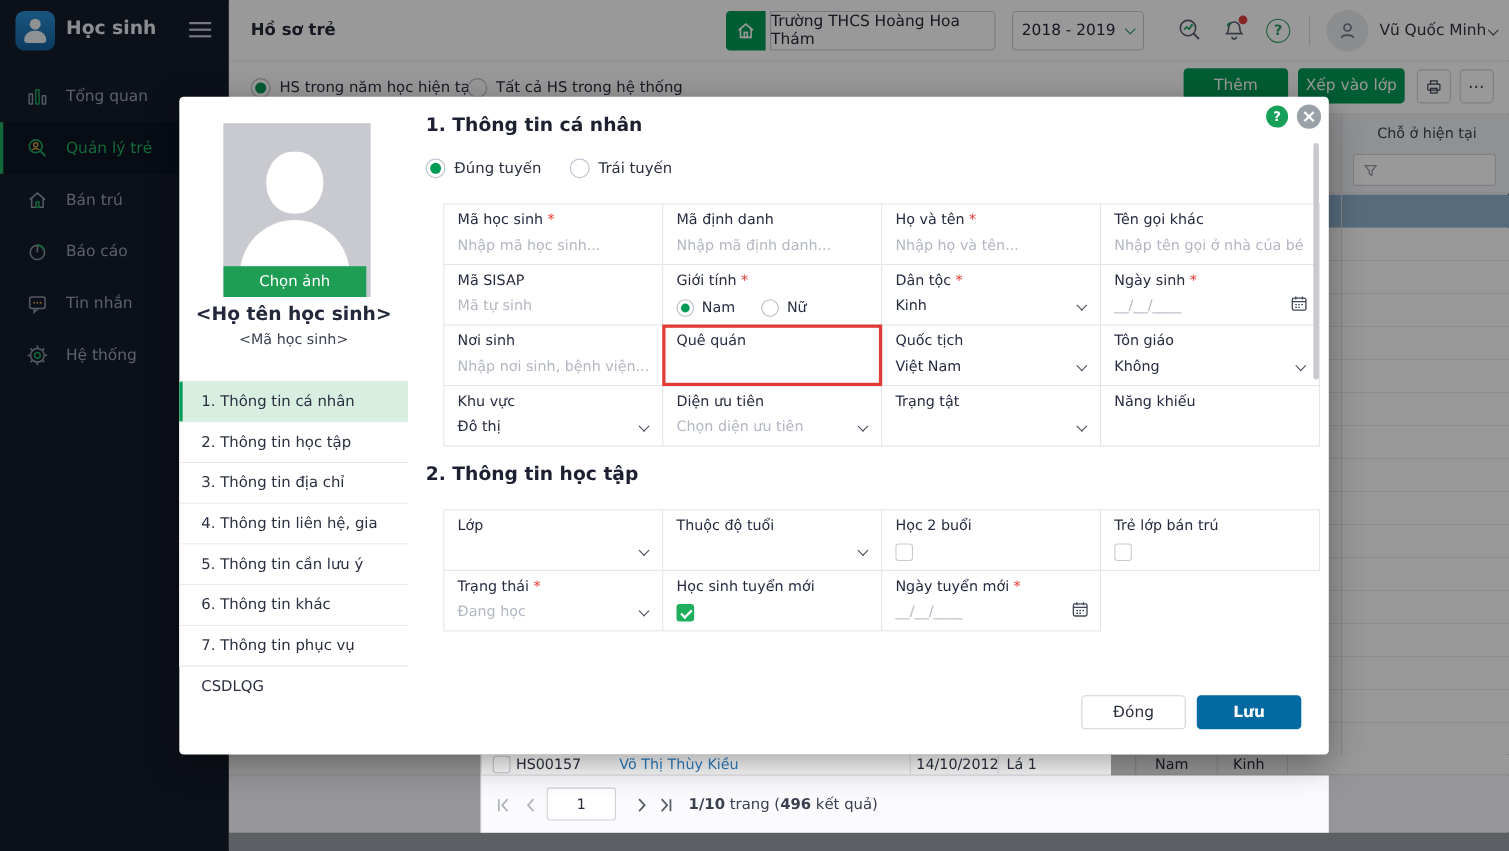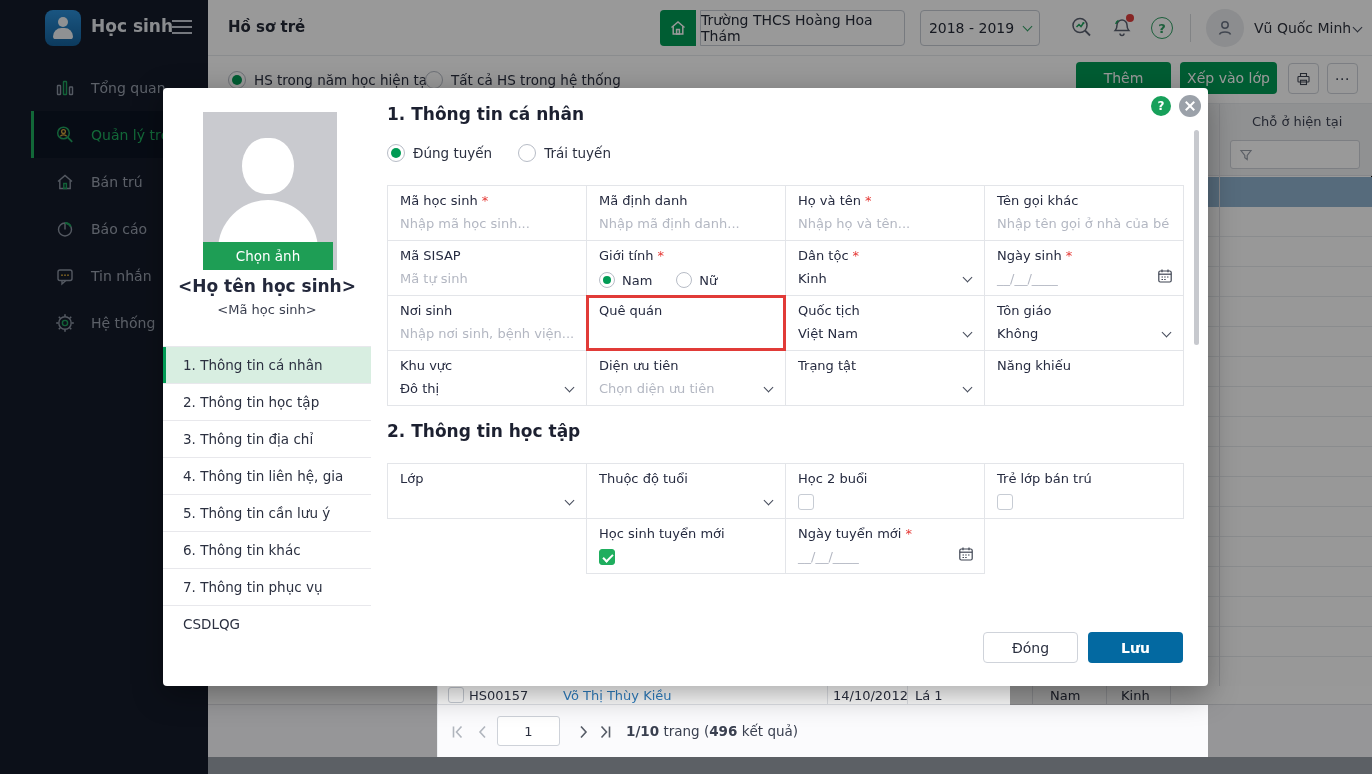--- a/index.html
+++ b/index.html
@@ -1,21 +1,21 @@
 <!DOCTYPE html>
 <html><head>
 <meta charset="utf-8">
 <style>
   html,body{margin:0;padding:0;background:#2b2b2b;}
   *{box-sizing:border-box;}
   .screen{position:relative;width:1372px;height:774px;background:#ffffff;overflow:hidden;
           font-family:"DejaVu Sans",sans-serif;outline:1px solid #000;outline-offset:-1px;}
 
   
-  .sidebar{position:absolute;left:0;top:0;width:208px;height:774px;background:#151c2b;z-index:5;padding-left:31px;}
+  .sidebar{position:absolute;left:0;top:0;width:208px;height:774px;background:#151c2b;z-index:5;}
   .sb-head{position:relative;height:56px;}
   .logo-tile{position:absolute;left:14px;top:10px;width:36px;height:36px;border-radius:8px;
              background:linear-gradient(180deg,#2c8fd8,#15629c);}
   .logo-head{position:absolute;left:13px;top:7px;width:10px;height:10px;border-radius:50%;background:#eef2f5;}
   .logo-body{position:absolute;left:8px;top:18px;width:20px;height:11px;border-radius:10px 10px 3px 3px;background:#eef2f5;}
   .app-title{position:absolute;left:60px;top:16px;font-size:17px;font-weight:bold;color:#e6e9ee;}
   .burger{position:absolute;right:16px;top:20px;width:20px;height:14px;cursor:pointer;}
   .burger i{display:block;height:2px;background:#c3c8d2;margin-bottom:4px;}
   .sb-item{position:relative;height:47px;display:flex;align-items:center;padding-left:24px;gap:16px;
            color:#9aa1ae;font-size:14px;cursor:pointer;}
@@ -109,21 +109,21 @@
                 font-size:13.5px;cursor:pointer;font-family:inherit;}
   .m-name{position:absolute;left:0;top:188px;width:208px;text-align:center;font-size:17px;font-weight:bold;color:#23283b;}
   .m-code{position:absolute;left:0;top:214px;width:208px;text-align:center;font-size:13px;color:#3a3f4f;}
   .m-nav{position:absolute;left:0;top:258px;width:208px;border-top:1px solid #e8e8ec;}
   .m-nav-item{position:relative;height:37px;line-height:37px;padding-left:20px;font-size:13.5px;color:#2b3040;
               border-bottom:1px solid #e8e8ec;cursor:pointer;background:#fff;}
   .m-nav-item.active{background:#d8eee1;}
   .m-nav-item.active::before{content:"";position:absolute;left:0;top:0;bottom:0;width:3px;background:#019b55;}
   .sec-title{position:absolute;font-size:17px;font-weight:bold;color:#1c2030;}
   .enroll{position:absolute;left:224px;top:56px;display:flex;align-items:center;gap:8px;font-size:13.5px;color:#2b3040;}
-  .grid{position:absolute;left:224px;width:679px;}
+  .grid{position:absolute;left:240px;width:679px;}
   .fc{position:absolute;width:200px;height:56px;border:1px solid #e3e5e9;background:#fff;cursor:pointer;}
   .fc.hl{border:3px solid #e13b38;z-index:2;}
   .fl{position:absolute;left:12px;top:7px;font-size:13px;color:#262b40;white-space:nowrap;}
   .req{color:#e53935;margin-left:4px;}
   .val{position:absolute;left:12px;bottom:9px;font-size:13px;color:#262b40;white-space:nowrap;}
   .val.mut{color:#b3b7c2;}
   .fc .chev{position:absolute;right:13px;bottom:14px;}
   .fc .cal{position:absolute;right:10px;bottom:7px;}
   .fc .cbx{position:absolute;left:12px;bottom:8px;}
   .gender{position:absolute;left:12px;bottom:7px;display:flex;align-items:center;gap:7px;font-size:13px;color:#262b40;}
@@ -482,20 +482,25 @@
         <span class="chev"></span>
       </div>
       <div class="fc" style="left:398px;top:0;">
         <div class="fl"><span>Học 2 buổi</span></div>
         <span class="cb cbx"></span>
       </div>
       <div class="fc" style="left:597px;top:0;">
         <div class="fl"><span>Trẻ lớp bán trú</span></div>
         <span class="cb cbx"></span>
       </div>
+      <div class="fc" style="left:0;top:55px;">
+        <div class="fl"><span>Trạng thái</span><span class="req">*</span></div>
+        <div class="val mut">Đang học</div>
+        <span class="chev"></span>
+      </div>
       <div class="fc" style="left:199px;top:55px;">
         <div class="fl"><span>Học sinh tuyển mới</span></div>
         <span class="cb on cbx"></span>
       </div>
       <div class="fc" style="left:398px;top:55px;">
         <div class="fl"><span>Ngày tuyển mới</span><span class="req">*</span></div>
         <div class="val mut">__/__/____</div>
         <span class="cal">
           <svg viewBox="0 0 16 16" width="16" height="16" fill="none" stroke="#3f4553" stroke-width="1.2">
             <rect x="1.8" y="3" width="12.4" height="11" rx="1.5"></rect>

